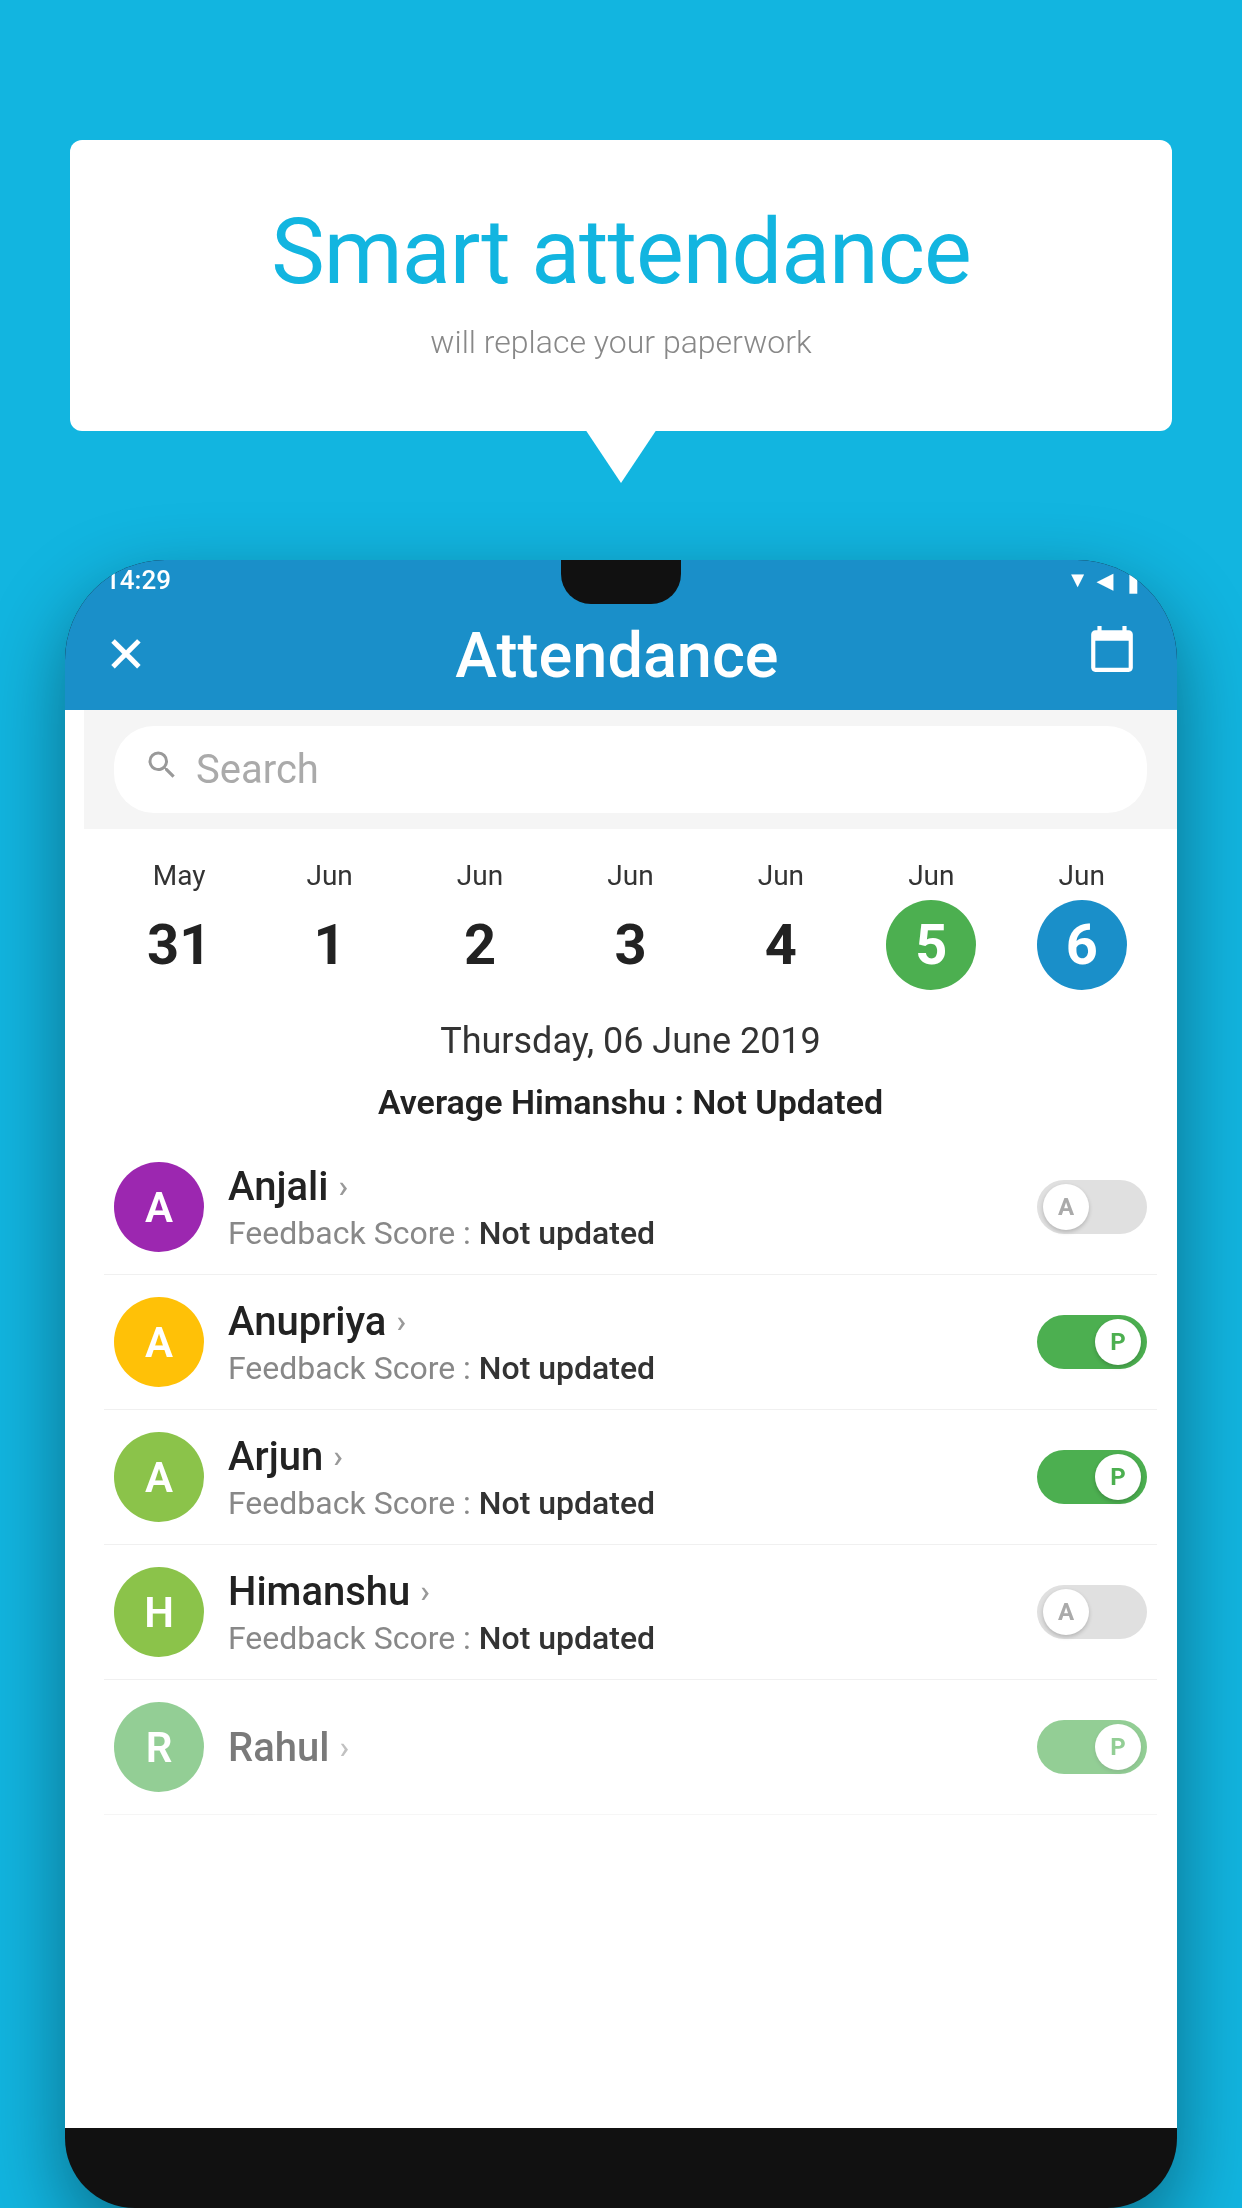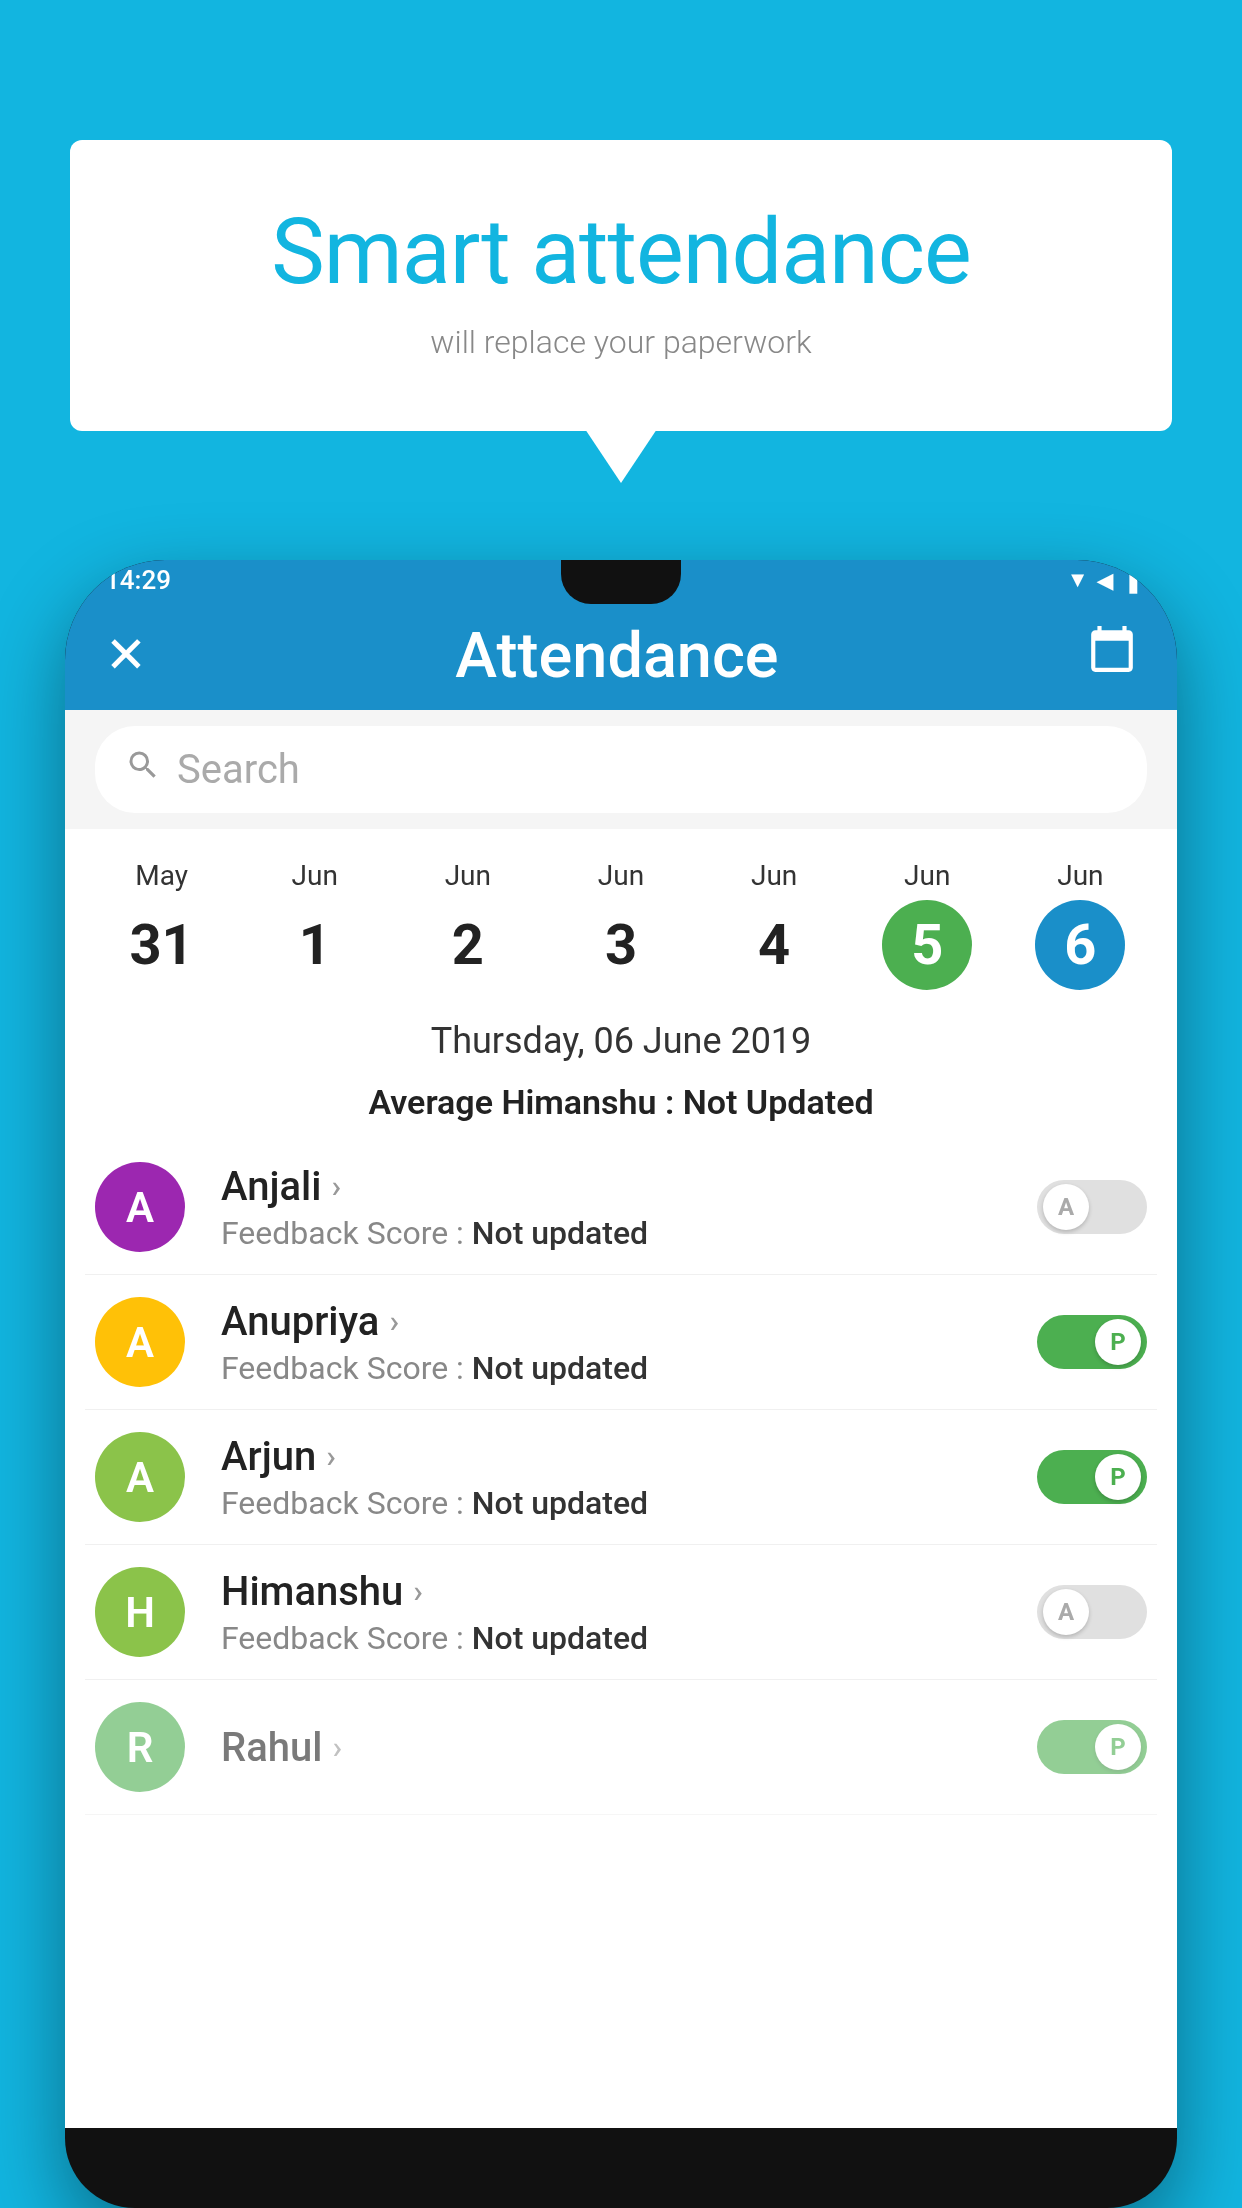--- a/index.html
+++ b/index.html
@@ -122,20 +122,21 @@
     .app-bar-icon {
       color: white;
       font-size: 50px;
     }
 
     
     .phone-content {
       background: white;
       height: calc(100% - 230px);
       overflow: hidden;
+      padding-left: 19px;
     }
 
     
     .search-bar-container {
       background: #f5f5f5;
       padding: 16px 30px;
     }
     .search-bar {
       background: white;
       border-radius: 40px;
@@ -246,21 +247,20 @@
       display: flex;
       align-items: center;
       justify-content: center;
       color: white;
       font-size: 42px;
       font-weight: 600;
       flex-shrink: 0;
     }
     .student-info {
       flex: 1;
-      margin-left: 12px;
     }
     .student-name {
       font-size: 40px;
       color: #222;
       font-weight: 500;
       display: flex;
       align-items: center;
       gap: 10px;
     }
     .student-name .chevron {

